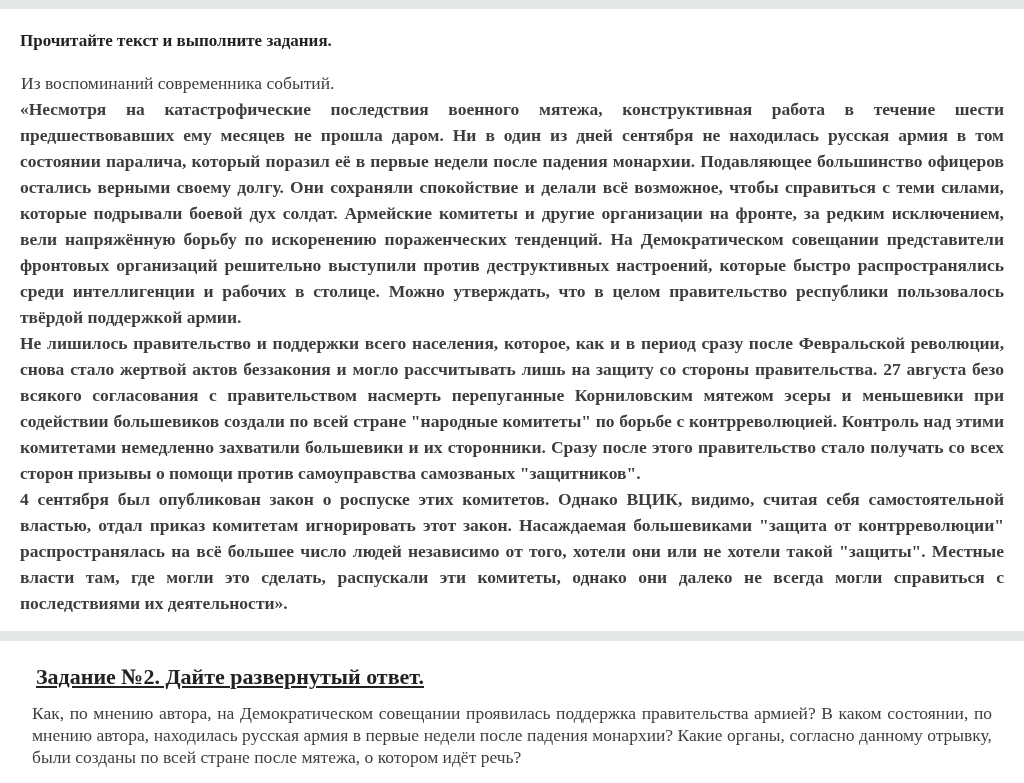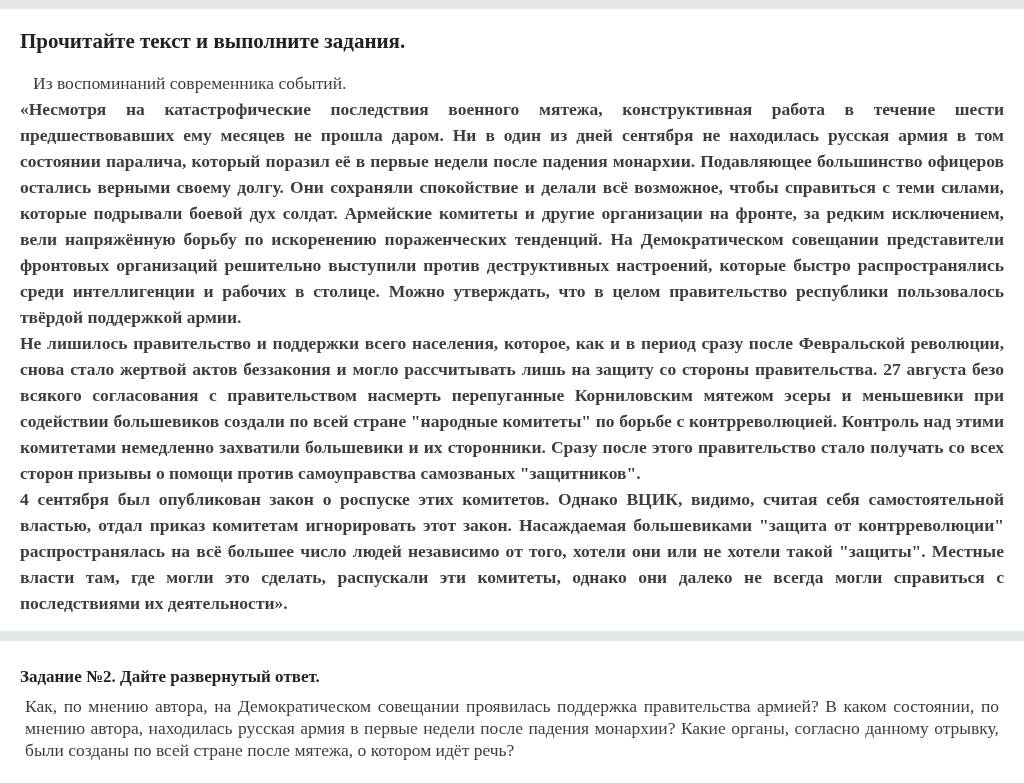--- a/index.html
+++ b/index.html
@@ -19,46 +19,47 @@
     width: 1024px;
     background: #e2e6e7;
   }
   .band-top { height: 9px; }
   .band-separator { height: 10px; margin-top: 15px; }
   .content {
     padding: 0 20px;
   }
   .doc-title {
     margin: 19px 0 0 0;
-    font-size: 21px;
+    font-size: 17px;
     line-height: 26px;
     font-weight: bold;
     color: #222222;
   }
   .source-line {
-    margin: 16px 0 0 13px;
+    margin: 16px 0 0 1px;
     font-size: 17.5px;
     line-height: 26px;
   }
   .reading-paragraph {
     margin: 0;
     font-size: 17.5px;
     line-height: 26px;
     text-align: justify;
     font-weight: bold;
   }
   .task-title {
-    margin: 23px 0 0 0;
-    font-size: 17px;
+    margin: 23px 0 0 16px;
+    font-size: 22px;
     line-height: 26px;
     font-weight: bold;
     color: #222222;
+    text-decoration: underline;
   }
   .task-paragraph {
-    margin: 5px;
+    margin: 12px;
     font-size: 17.5px;
     line-height: 22px;
     text-align: justify;
   }
   .task-section .task-paragraph:first-of-type {
     margin-top: 12px;
   }
 </style>
 </head>
 <body>

